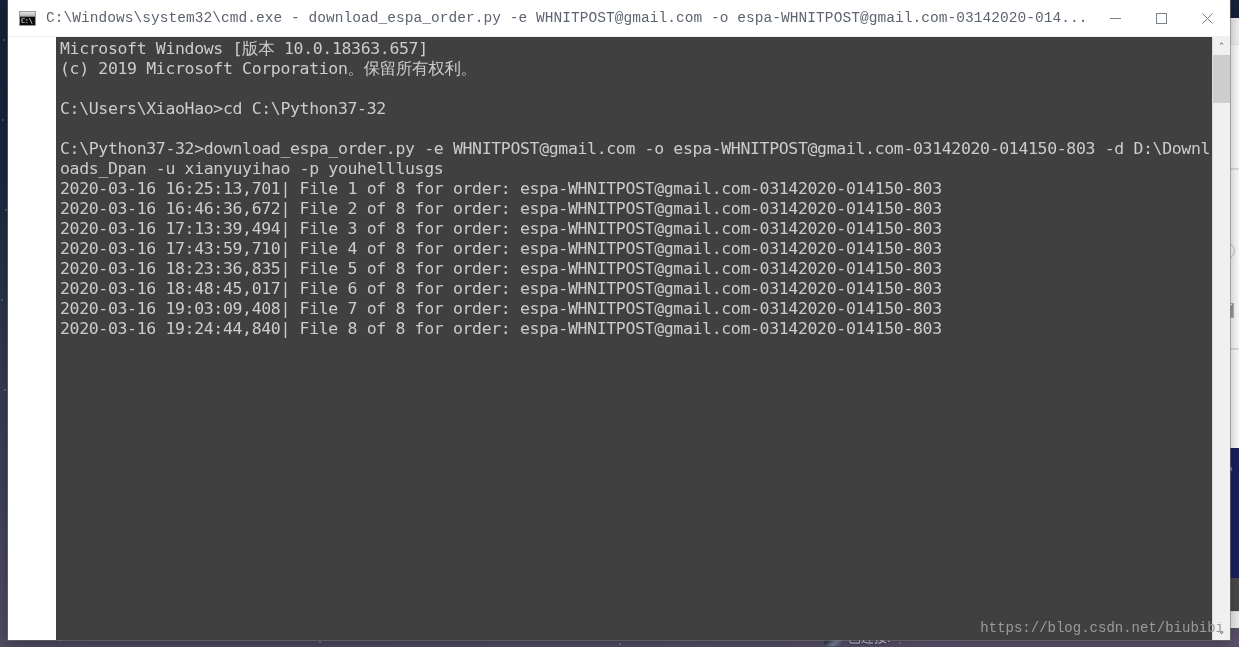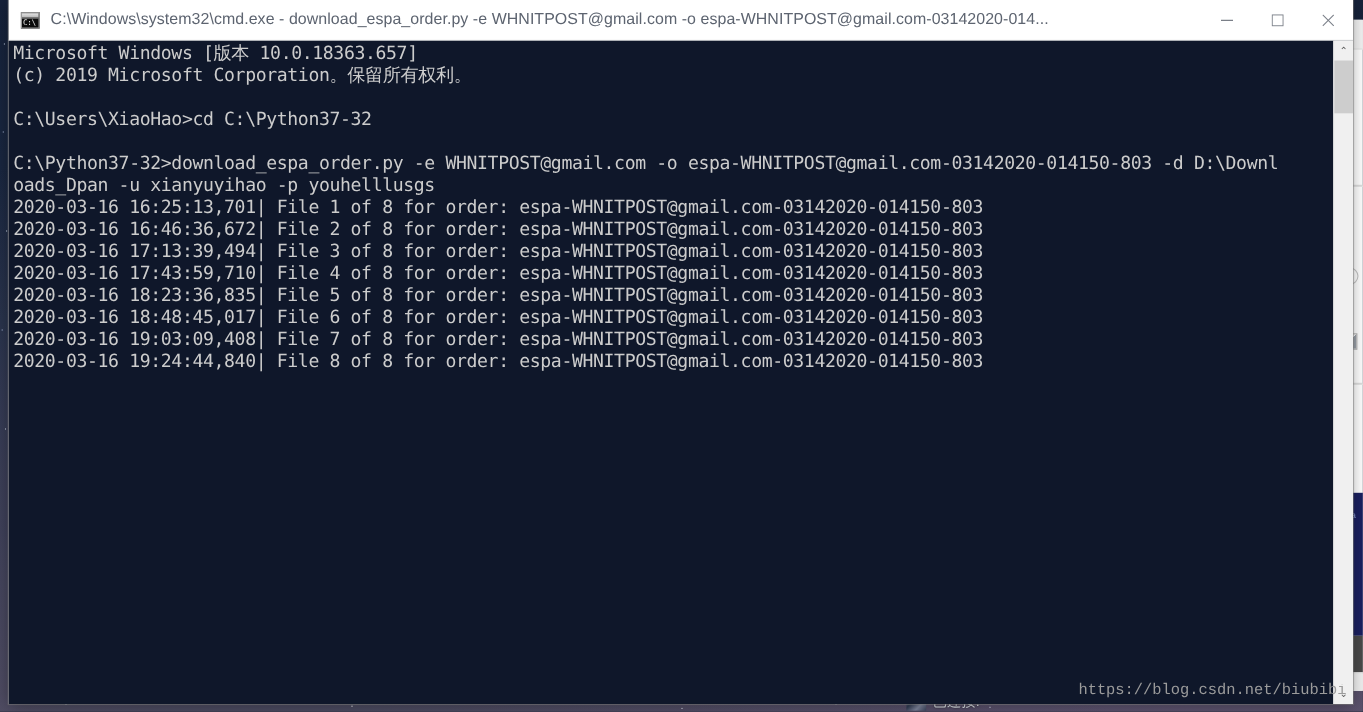--- a/index.html
+++ b/index.html
@@ -141,38 +141,40 @@
     letter-spacing: -0.4px;
   }
   #title-text {
     flex: 1 1 auto;
     font-size: 14.5px;
     color: #5d6470;
     white-space: nowrap;
     overflow: hidden;
     text-overflow: clip;
     letter-spacing: .05px;
+    font-family: Liberation Mono, monospace;
   }
   .win-btn {
     width: 46px;
     height: 35px;
     display: flex;
     align-items: center;
     justify-content: center;
     flex: 0 0 auto;
   }
   .win-btn svg { display: block; }
 
   
   #console-area {
     flex: 1 1 auto;
     display: flex;
-    background: #0f172a;
+    background: #404040;
     min-height: 0;
     position: relative;
+    margin-left: 48px;
   }
   #console-text {
     flex: 1 1 auto;
     padding: 2px 0 0 4px;
     color: #cccccc;
     font-family: "DejaVu Sans Mono", "Liberation Mono", monospace;
     font-size: 16.5px;
     line-height: 20px;
     letter-spacing: -0.35px;
     white-space: pre;

